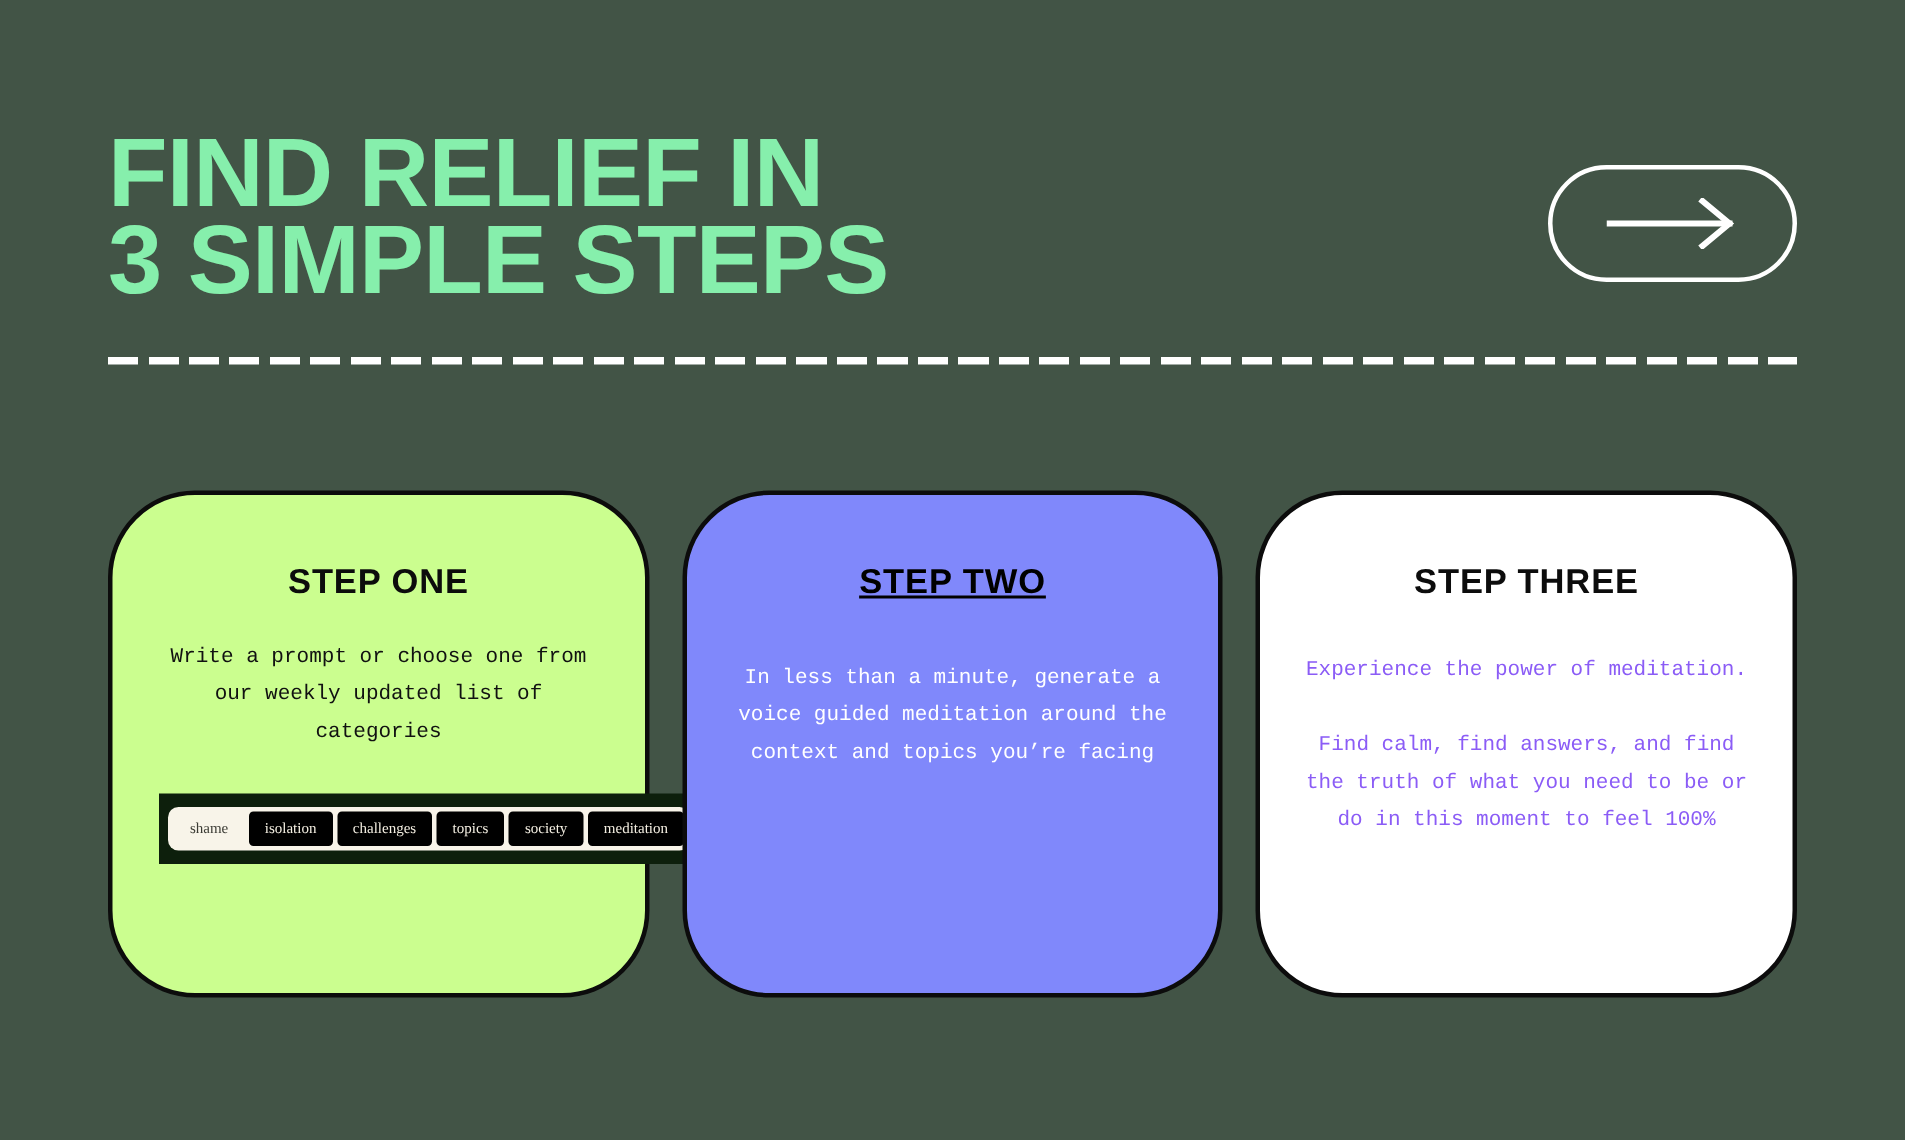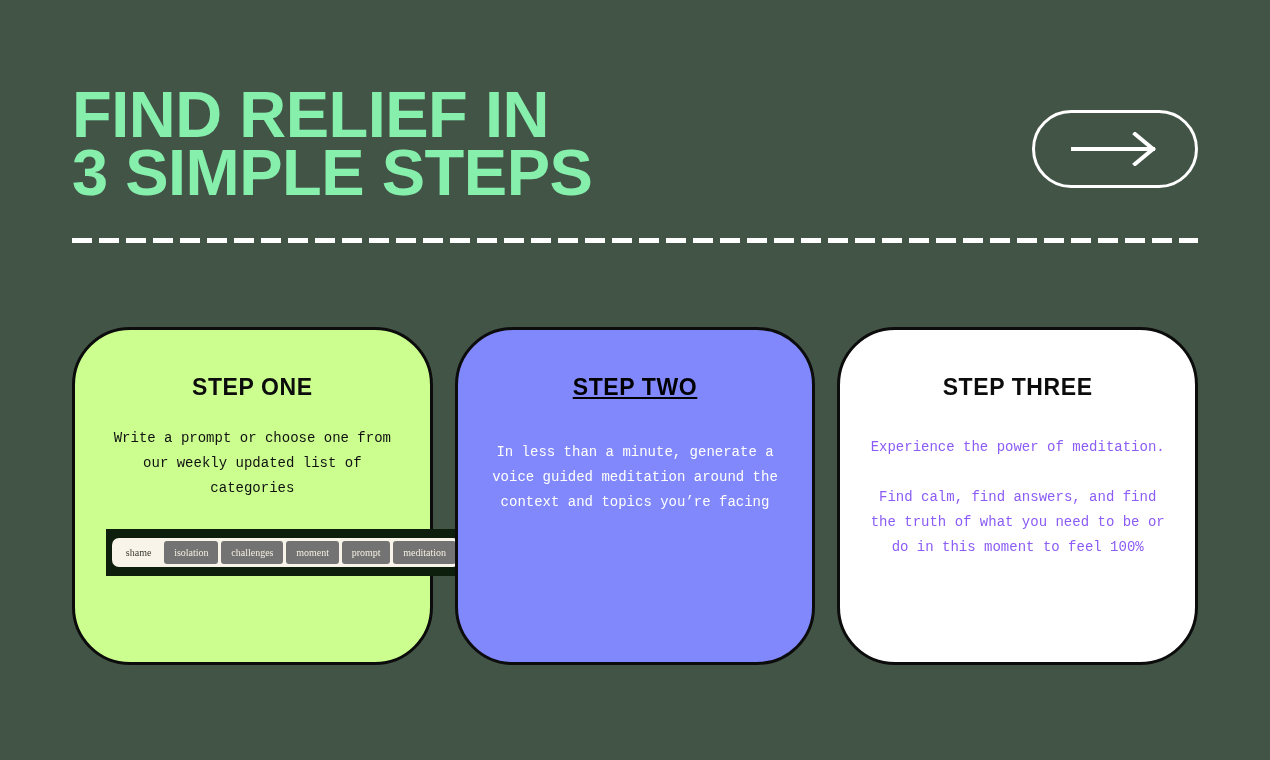--- a/index.html
+++ b/index.html
@@ -147,21 +147,21 @@
     gap: 3px;
   }
   .chip {
     flex: 1 1 auto;
     font-family: "Liberation Serif", serif;
     font-size: 10px;
     text-align: center;
     padding: 6px 3px;
     border-radius: 3px;
     white-space: nowrap;
-    background: #737373;
+    background: #000000;
     color: #f4efe2;
     cursor: pointer;
   }
   .chip.is-selected {
     background: transparent;
     color: #3a3a33;
   }
 </style>
 </head>
 <body>
@@ -188,22 +188,22 @@
 
     <div class="card card-green">
       <h2 class="card-title">STEP ONE</h2>
       <p class="card-body">Write a prompt or choose one from our weekly updated list of categories</p>
 
       <div class="chip-frame">
         <div class="chip-inner">
           <span class="chip is-selected">shame</span>
           <span class="chip">isolation</span>
           <span class="chip">challenges</span>
-          <span class="chip">moment</span>
-          <span class="chip">prompt</span>
+          <span class="chip">topics</span>
+          <span class="chip">society</span>
           <span class="chip">meditation</span>
         </div>
       </div>
     </div>
 
     <div class="card card-purple">
       <h2 class="card-title">STEP TWO</h2>
       <p class="card-body">In less than a minute, generate a voice guided meditation around the context and topics you’re facing</p>
     </div>
 

